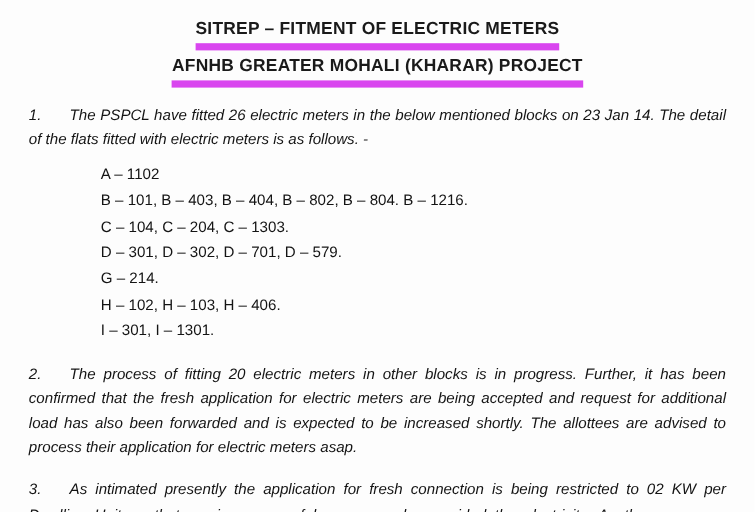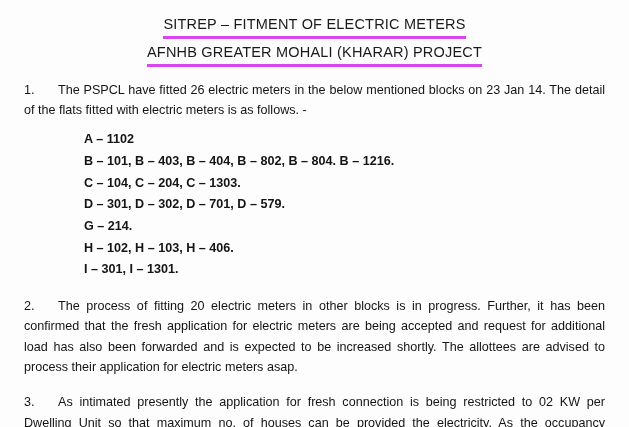--- a/index.html
+++ b/index.html
@@ -20,50 +20,50 @@
     height: 427px;
     box-sizing: border-box;
     padding: 10px 24px 0 24px;
     background: #fdfdfd;
   }
   .title-block {
     text-align: center;
     margin-top: 4px;
   }
   .title-line {
-    font-weight: normal;
+    font-weight: bold;
     font-size: 14.5px;
     letter-spacing: 0.2px;
     line-height: 1.5;
     display: inline-block;
-    border-bottom: 3px solid #d946ef;
+    border-bottom: 6px solid #d946ef;
     padding-bottom: 0px;
   }
   .title-line-2 {
     margin-top: 3px;
     text-align: center;
   }
   .para {
     margin-top: 13px;
     font-size: 12.6px;
     line-height: 1.62;
     text-align: justify;
     color: #141414;
+    font-style: italic;
   }
   .para .num {
     display: inline-block;
     width: 34px;
   }
   .list-block {
     margin-top: 9px;
     margin-left: 60px;
     font-size: 12.6px;
     line-height: 1.72;
     color: #141414;
-    font-weight: bold;
   }
   .list-item {
     white-space: nowrap;
   }
   .p2 { margin-top: 15px; }
   .p3 { margin-top: 15px; }
 </style>
 </head>
 <body>
 

